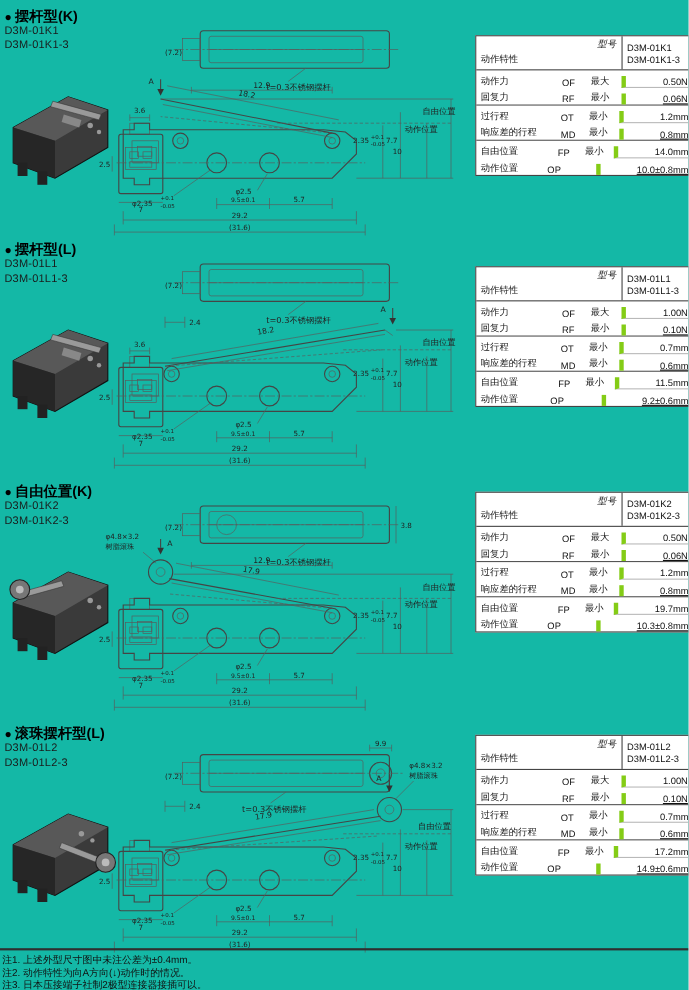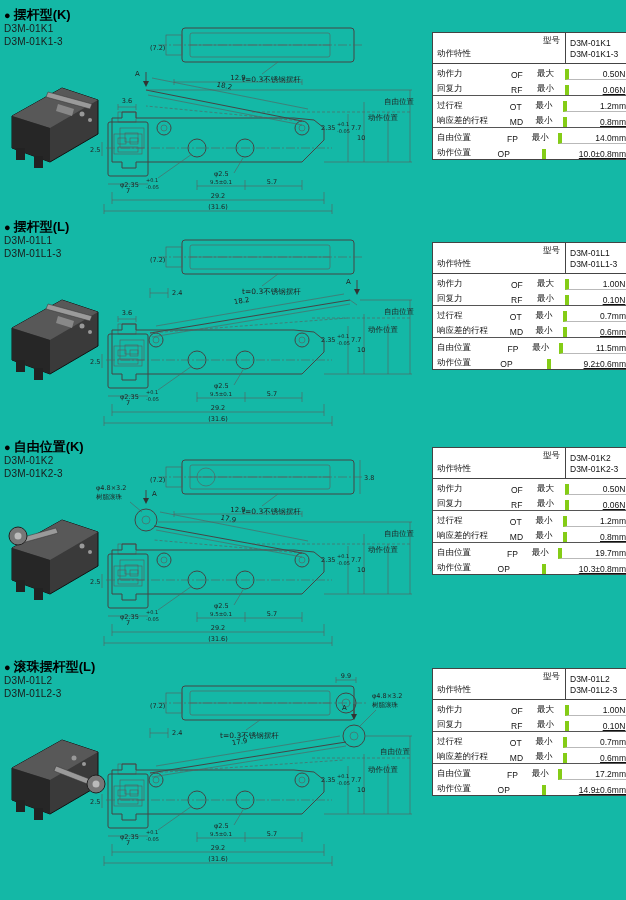--- a/index.html
+++ b/index.html
@@ -18,21 +18,21 @@
   .t7{font-size:7px;fill:#222}
   .t7c{font-size:7.5px;fill:#222}
   .ln{fill:none;stroke:#454545;stroke-width:1}
   .lt{fill:none;stroke:#5a5a5a;stroke-width:.6}
   .dsh{stroke-dasharray:3 2}
   .cl{stroke-dasharray:9 2 2 2}
   
   .spec{position:absolute;left:432px;width:193px;border:1px solid #444;background:#fff;font-size:8.5px;color:#111;}
   .spec-head{display:flex;border-bottom:1px solid #444;height:30px;}
   .sh-left{width:132px;position:relative;border-right:1px solid #444;}
-  .sh-model{position:absolute;top:2px;right:5px;}
+  .sh-model{position:absolute;top:2px;right:5px;font-style:italic;}
   .sh-char{position:absolute;bottom:3px;left:4px;font-family:Liberation Serif, serif;}
   .sh-right{flex:1;display:flex;flex-direction:column;justify-content:center;padding-left:4px;gap:1px;line-height:10px;}
   .trow{display:flex;height:15.5px;align-items:flex-end;}
   .trow.sep{border-bottom:1px solid #555;}
   .c{display:flex;align-items:center;}
   .c.n{width:74px;padding-left:4px;}
   .c.s{width:26px;}
   .c.m{width:28px;}
   .c.v{flex:1;justify-content:center;border-left:4px solid #84cc16;border-bottom:1px solid #b9b9b9;padding-left:33px;}
   .trow.sep .c.v,.trow:last-child .c.v{border-bottom:none;text-decoration:underline;}
@@ -685,14 +685,19 @@
           <div class="trow">
             <span class="c n">动作位置</span>
             <span class="c s">OP</span>
             <span class="c m"></span>
             <span class="c v">14.9±0.6mm</span>
           </div>
         </div>
     </div>
   </div>
 
+  <div class="notes">
+    <div class="note-line">注1. 上述外型尺寸图中未注公差为±0.4mm。</div>
+    <div class="note-line">注2. 动作特性为向A方向(↓)动作时的情况。</div>
+    <div class="note-line">注3. 日本压接端子社制2极型连接器接插可以。</div>
+  </div>
 
 </div>
 
 </body></html>

